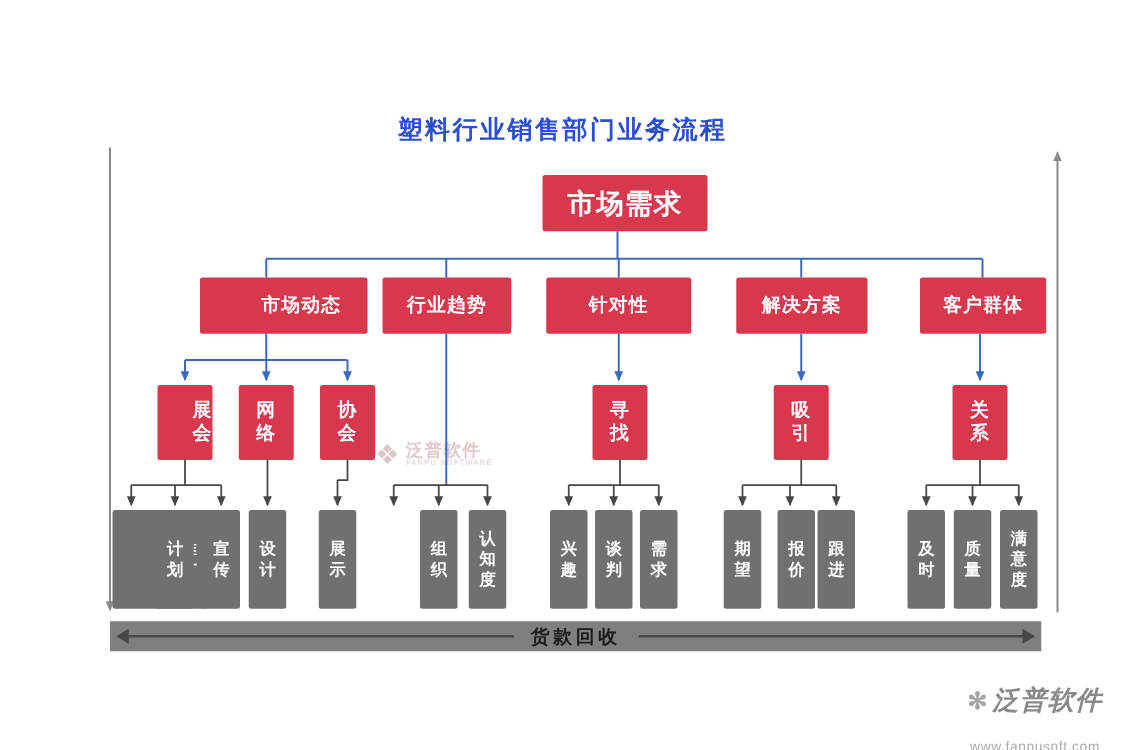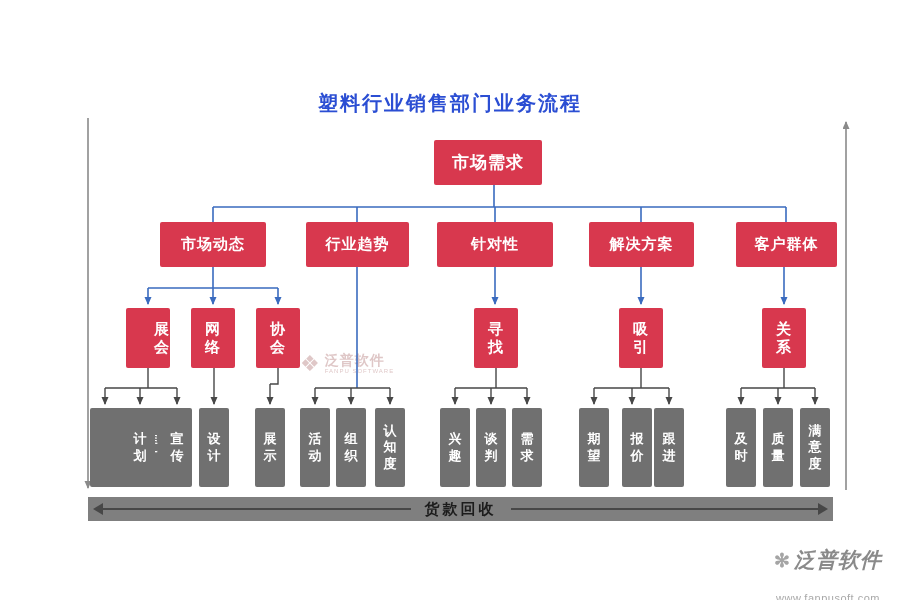--- a/index.html
+++ b/index.html
@@ -8,21 +8,21 @@
   .title{position:absolute;top:62px;left:0;width:100%;text-align:center;
          font-size:20px;font-weight:bold;letter-spacing:2px;color:var(--title);margin-top:28px;}
   svg.connectors{position:absolute;left:0;top:0;z-index:1;}
   .sB{stroke:var(--line-blue);stroke-width:1.6;fill:none;}
   .sD{stroke:var(--line-dark);stroke-width:1.4;fill:none;}
   .sG{stroke:var(--line-gray);stroke-width:1.6;fill:none;}
   .fB{fill:var(--line-blue);} .fD{fill:var(--line-dark);} .fG{fill:var(--line-gray);}
   .rbox{position:absolute;z-index:2;background:var(--red);color:#fff;font-weight:bold;
         display:flex;align-items:center;justify-content:center;border-radius:2px;
         letter-spacing:1px;}
-  .r1{left:434px;top:140px;width:108px;height:45px;font-size:17px;}
+  .r1{left:434px;top:140px;width:132px;height:45px;font-size:22px;}
   .r2{top:222px;height:45px;font-size:15px;}
   .rv{top:308px;width:44px;height:60px;font-size:15px;}
   .gbox{position:absolute;z-index:2;top:408px;width:30px;height:79px;background:var(--gray);
         color:#fff;font-weight:bold;font-size:13px;display:flex;align-items:center;
         justify-content:center;border-radius:2px;}
   .vt{width:14px;word-break:break-all;line-height:1.25;text-align:center;}
   .vt-r{width:16px;word-break:break-all;line-height:1.2;text-align:center;}
   .bar{position:absolute;z-index:2;left:88px;top:497px;width:745px;height:24px;
        background:var(--bar);display:flex;align-items:center;justify-content:center;}
   .bar-line{position:absolute;left:14px;right:14px;top:11px;height:2px;background:var(--line-dark);}
@@ -117,21 +117,21 @@
   <div class="wm">
     <span class="wm-glyph">❖</span>
     <span class="wm-text">
       <span class="wm-brand">泛普软件</span>
       <span class="wm-sub">FANPU SOFTWARE</span>
     </span>
   </div>
 
   <div class="rbox r1">市场需求</div>
 
-  <div class="rbox r2" style="left:160px;width:106px;">市场动态</div>
+  <div class="rbox r2" style="left:160px;width:106px;padding-left:28px;">市场动态</div>
   <div class="rbox r2" style="left:306px;width:103px;">行业趋势</div>
   <div class="rbox r2" style="left:437px;width:116px;">针对性</div>
   <div class="rbox r2" style="left:589px;width:105px;">解决方案</div>
   <div class="rbox r2" style="left:736px;width:101px;">客户群体</div>
 
   <div class="rbox rv" style="left:126px;justify-content:flex-end;">
       <span class="vt-r">展会</span>
     </div>
   <div class="rbox rv" style="left:191px;">
       <span class="vt-r">网络</span>
@@ -156,23 +156,20 @@
       <span class="vt">计划</span>
     </div>
   <div class="gbox" style="left:162px;">
       <span class="vt">宣传</span>
     </div>
   <div class="gbox" style="left:199px;">
       <span class="vt">设计</span>
     </div>
   <div class="gbox" style="left:255px;">
       <span class="vt">展示</span>
-    </div>
-  <div class="gbox" style="left:300px;">
-      <span class="vt">活动</span>
     </div>
   <div class="gbox" style="left:336px;">
       <span class="vt">组织</span>
     </div>
   <div class="gbox" style="left:375px;">
       <span class="vt">认知度</span>
     </div>
   <div class="gbox" style="left:440px;">
       <span class="vt">兴趣</span>
     </div>

